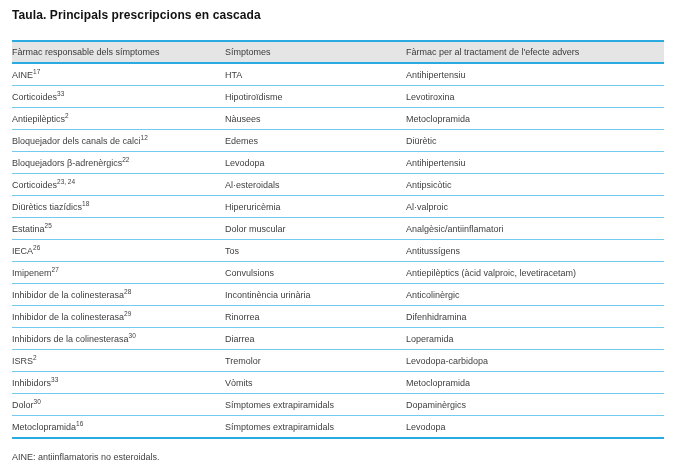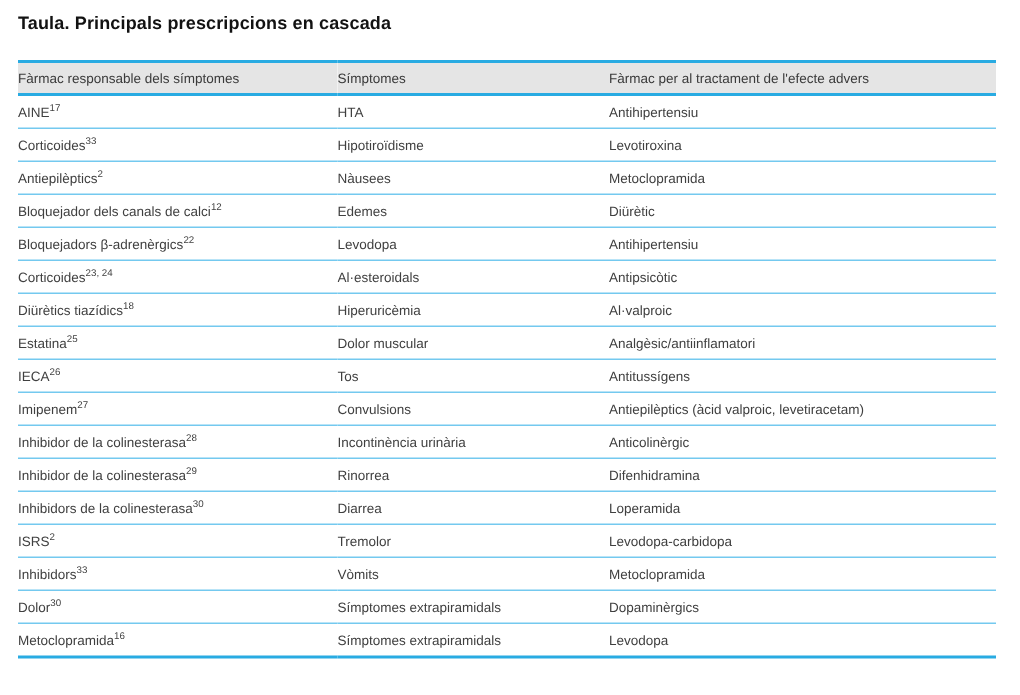--- a/index.html
+++ b/index.html
@@ -189,14 +189,18 @@
     </tr>
 
     <tr>
       <td><span class="drug-text">Metoclopramida</span><sup>16</sup></td>
       <td>Símptomes extrapiramidals</td>
       <td>Levodopa</td>
     </tr>
   </tbody>
   </table>
 
+  <div class="footnotes">
+    <div>AINE: antiinflamatoris no esteroidals.</div>
+
+  </div>
 
 </div>
 
 </body></html>

